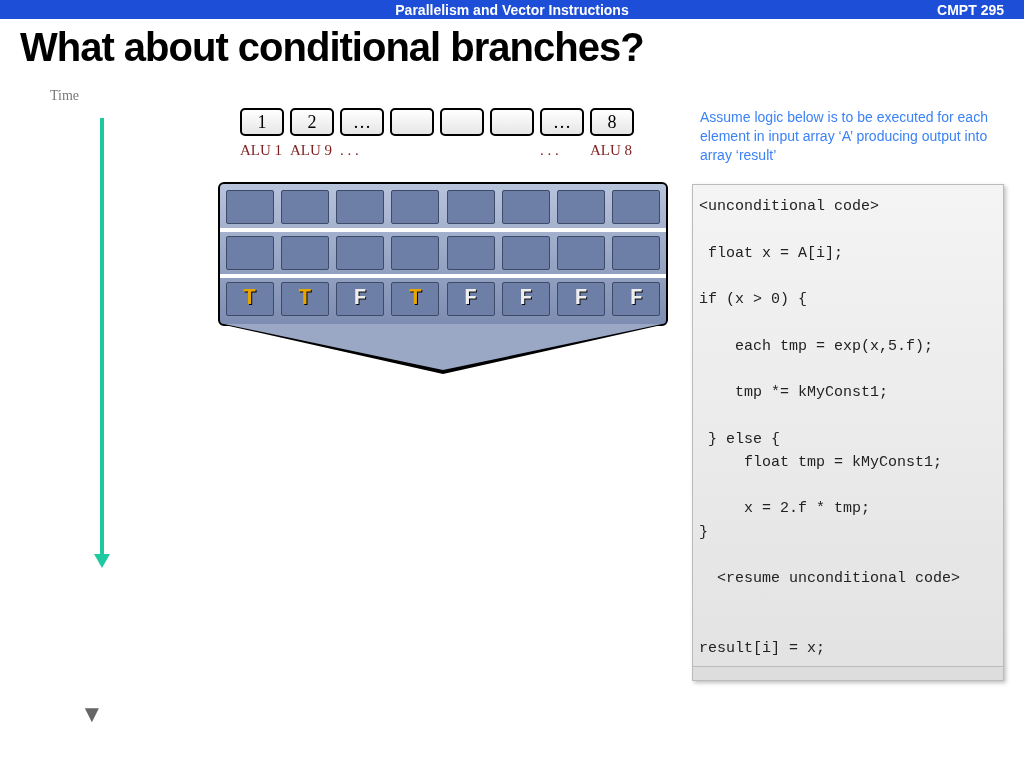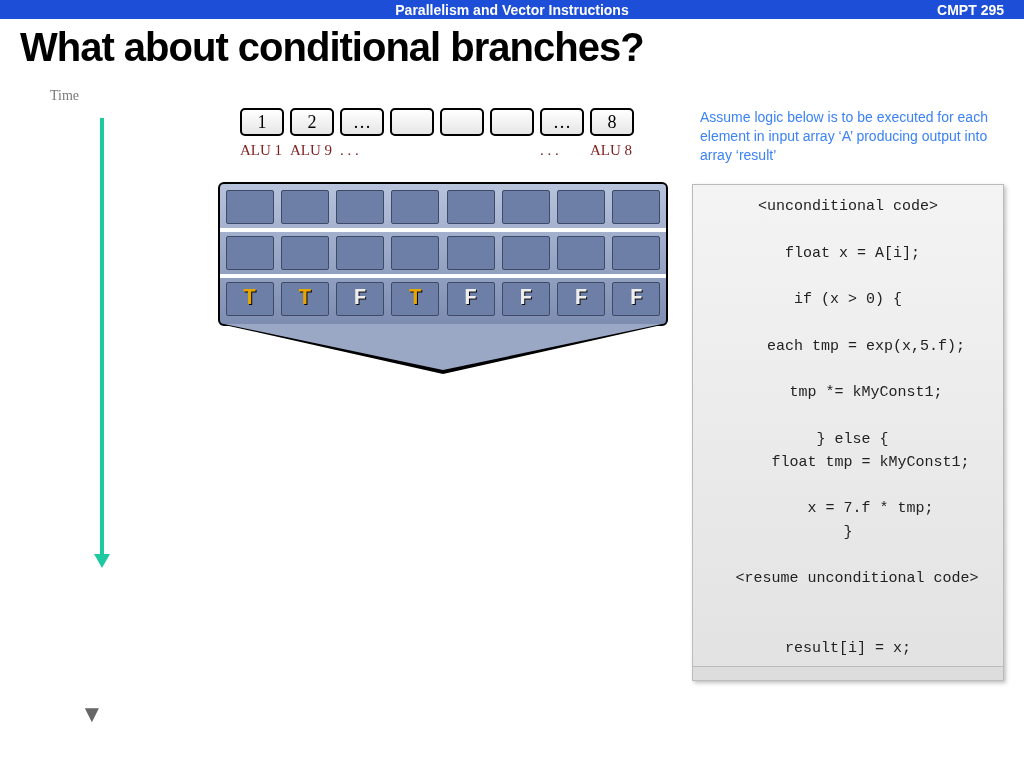--- a/index.html
+++ b/index.html
@@ -16,21 +16,21 @@
   .pipe-wrap { position: absolute; left: 218px; top: 182px; width: 450px; }
   .pipe-body { border: 2px solid #000; background: linear-gradient(#b8c3dc,#7d8db1); border-radius: 6px; padding: 6px 4px 4px 4px; }
   .cell-row { display: flex; gap: 4px; justify-content: space-around; margin-bottom: 4px; }
   .cell { width: 48px; height: 34px; background: #6d7fa6; border: 1px solid #3d4a68; border-radius: 2px; text-align: center; font: bold 22px/32px "Courier New", monospace; }
   .divider { height: 4px; background: #fff; margin: 0 -4px 4px -4px; }
   .tT { color: #e6a500; text-shadow: 1px 1px 0 #000; }
   .tF { color: #eee; text-shadow: 1px 1px 0 #000; }
   .funnel { width: 0; height: 0; border-left: 223px solid transparent; border-right: 223px solid transparent; border-top: 50px solid #000; margin: 0 auto; position: relative; top: -2px; }
   .funnel-inner { position: absolute; left: -219px; top: -50px; width: 0; height: 0; border-left: 219px solid transparent; border-right: 219px solid transparent; border-top: 46px solid #9aa8c6; }
   .desc { position: absolute; left: 700px; top: 108px; width: 300px; font-size: 14px; line-height: 1.35; color: #3b82f6; }
-  .codebox { position: absolute; left: 692px; top: 184px; width: 312px; background: linear-gradient(#f4f4f4,#e2e2e2); border: 1px solid #bbb; box-shadow: 2px 2px 4px rgba(0,0,0,0.25); font-family: "Courier New", monospace; font-size: 15px; line-height: 1.55; color: #222; padding: 10px 6px 8px 6px; text-align: center; }
+  .codebox { position: absolute; left: 692px; top: 184px; width: 312px; background: linear-gradient(#f4f4f4,#e2e2e2); border: 1px solid #bbb; box-shadow: 2px 2px 4px rgba(0,0,0,0.25); font-family: "Courier New", monospace; font-size: 15px; line-height: 1.55; color: #222; padding: 10px 6px 8px 6px; }
   .codebox .ln { white-space: pre; }
   .scrollhint { height: 14px; background: #ddd; border-top: 1px solid #bbb; margin: 6px -6px -8px -6px; }
   .page-arrow { position: absolute; left: 80px; top: 700px; color: #666; font-size: 24px; }
 </style>
 </head>
 <body>
 
 <div class="topbar">
   <span>Parallelism and Vector Instructions</span>
   <span class="right">CMPT 295</span>
@@ -115,21 +115,21 @@
   <div class="ln">&nbsp;</div>
   <div class="ln">if (x &gt; 0) {</div>
   <div class="ln">&nbsp;</div>
   <div class="ln">    each tmp = exp(x,5.f);</div>
   <div class="ln">&nbsp;</div>
   <div class="ln">    tmp *= kMyConst1;</div>
   <div class="ln">&nbsp;</div>
   <div class="ln"> } else {</div>
   <div class="ln">     float tmp = kMyConst1;</div>
   <div class="ln">&nbsp;</div>
-  <div class="ln">     x = 7.f * tmp;</div>
+  <div class="ln">     x = 2.f * tmp;</div>
   <div class="ln">}</div>
   <div class="ln">&nbsp;</div>
   <div class="ln">  &lt;resume unconditional code&gt;</div>
   <div class="ln">&nbsp;</div>
   <div class="ln">&nbsp;</div>
   <div class="ln">result[i] = x;</div>
   <div class="scrollhint"></div>
 </div>
 
 <div class="page-arrow">▼</div>

